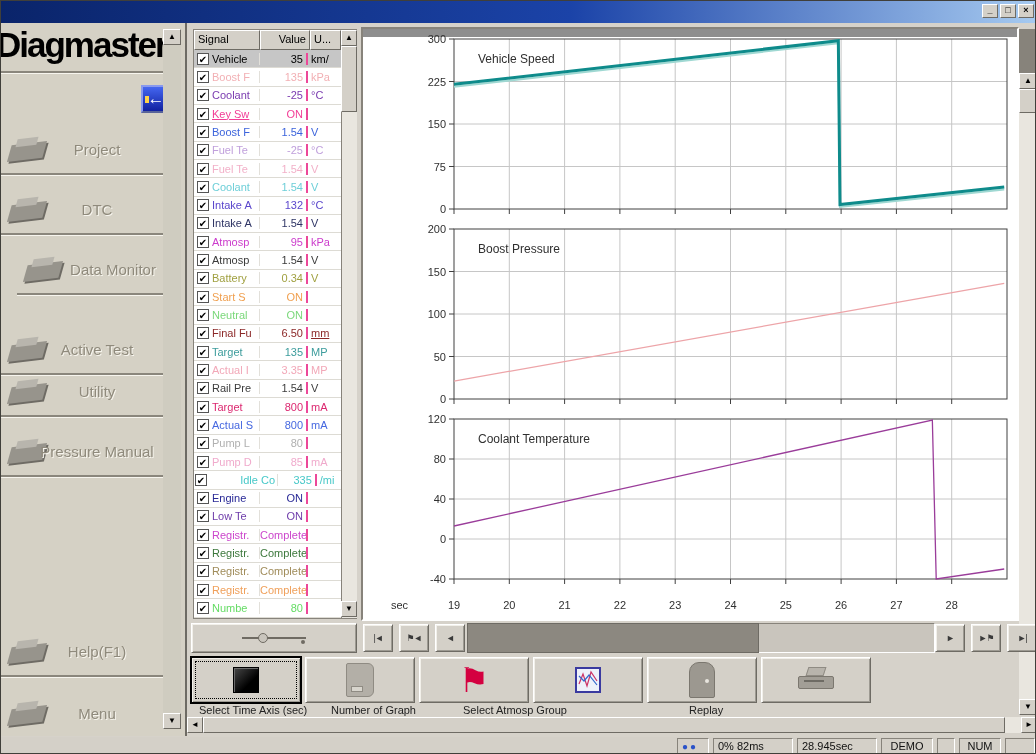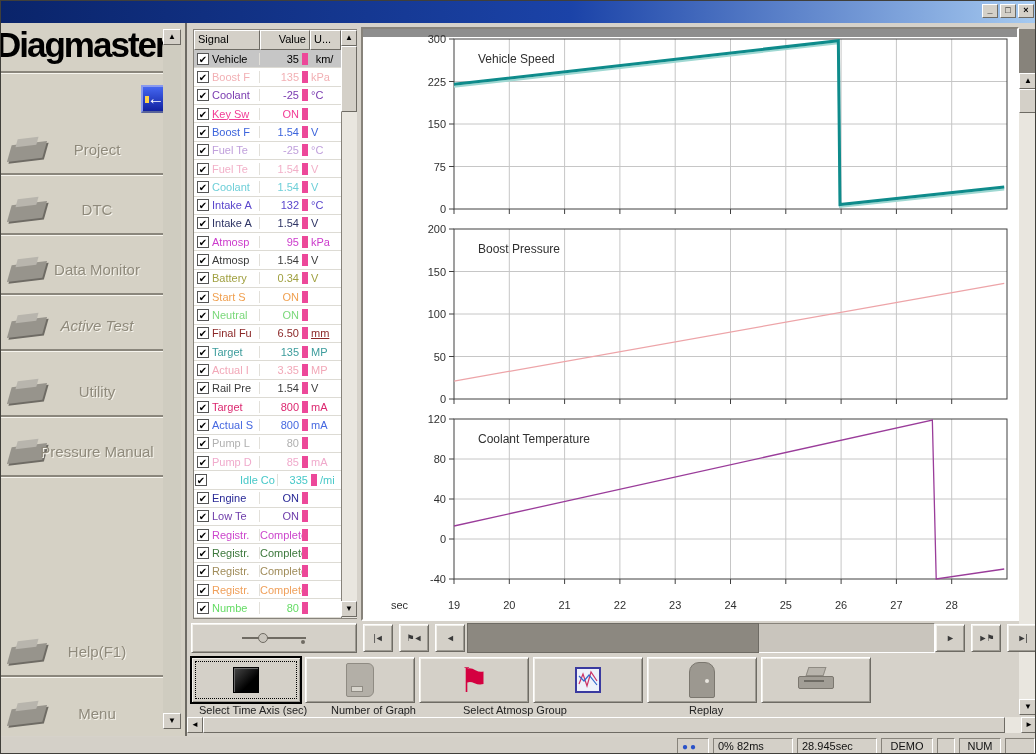--- a/index.html
+++ b/index.html
@@ -35,21 +35,21 @@
   .table{position:absolute;left:192px;top:28px;width:164px;height:590px;background:#fff;border:1px solid #87837b}
   .thead{position:absolute;left:0;top:0;height:20px;display:flex}
   .hcell{background:#d4d0c8;border:1px solid;border-color:#fff #6e6b64 #6e6b64 #fff;font-size:11px;padding:2px 3px;white-space:nowrap;overflow:hidden}
   .hc0{width:66px}.hc1{width:50px;text-align:right}.hc2{width:31px}
   .tbody{position:absolute;left:0;top:20px;width:147px;height:568px;overflow:hidden}
   .trow{height:18.32px;display:flex;align-items:center;border-bottom:1px solid #dddbd4;font-size:11px;white-space:nowrap}
   .trow.sel{background:#c6c6c6}
   .tcb{width:18px;display:inline-flex;justify-content:center}
   .mk{width:12px;height:12px;background:#fff;border:1px solid #555;font-size:10px;line-height:11px;text-align:center;color:#000}
   .tn{width:48px;overflow:hidden;border-right:1px solid #e2e0da}
-  .tv{width:48px;text-align:right;padding-right:3px;overflow:hidden;border-right:6px solid #ec4899}
+  .tv{width:48px;text-align:right;padding-right:3px;overflow:hidden;border-right:2px solid #ec4899}
   .tu{width:30px;padding-left:3px;overflow:hidden}
   .tscroll{position:absolute;left:147px;top:0;width:16px;height:588px;background:#e9e6df;border-left:1px solid #87837b}
 
   
   .chart-panel{position:absolute;left:360px;top:26px;width:658px;height:594px;border:2px solid;border-color:#87837b #fff #fff #87837b;background:#fff}
   .axlbl{font-family:"Liberation Sans",sans-serif;font-size:11px;fill:#303030}
   .ctitle{font-family:"Liberation Sans",sans-serif;font-size:12px;fill:#303030}
   .chart-vscroll{position:absolute;left:1018px;top:28px;width:18px;height:686px;background:#e9e6df}
 
   
@@ -104,25 +104,25 @@
   <div class="backbtn">←</div>
   <div>
       <div class="nav-item" style="top: 104px;">
         <span class="nav-icon"></span>
         <span class="nav-label">Project</span>
       </div>
       <div class="nav-item" style="top: 164px;">
         <span class="nav-icon"></span>
         <span class="nav-label">DTC</span>
       </div>
-      <div class="nav-item" style="top: 224px;">
+      <div class="nav-item" style="top: 224px; margin-left: 16px;">
         <span class="nav-icon"></span>
         <span class="nav-label">Data Monitor</span>
       </div>
-      <div class="nav-item" style="top: 280px; font-style: italic;">
+      <div class="nav-item" style="top: 304px;">
         <span class="nav-icon"></span>
         <span class="nav-label">Active Test</span>
       </div>
       <div class="nav-item" style="top: 346px;">
         <span class="nav-icon"></span>
         <span class="nav-label">Utility</span>
       </div>
       <div class="nav-item" style="top: 406px;">
         <span class="nav-icon"></span>
         <span class="nav-label">Pressure Manual</span>
@@ -148,21 +148,21 @@
     <span class="hcell hc1">Value</span>
     <span class="hcell hc2">U...</span>
   </div>
   <div class="tbody">
       <div class="trow sel">
         <span class="tcb">
           <span class="mk">✔</span>
         </span>
         <span class="tn" style="color: rgb(0, 0, 0);">Vehicle</span>
         <span class="tv" style="color: rgb(0, 0, 0);">35</span>
-        <span class="tu" style="color: rgb(0, 0, 0); text-align: center;">km/</span>
+        <span class="tu" style="color: rgb(0, 0, 0);">km/</span>
       </div>
       <div class="trow">
         <span class="tcb">
           <span class="mk">✔</span>
         </span>
         <span class="tn" style="color: rgb(242, 176, 180);">Boost F</span>
         <span class="tv" style="color: rgb(242, 176, 180);">135</span>
         <span class="tu" style="color: rgb(242, 176, 180);">kPa</span>
       </div>
       <div class="trow">

